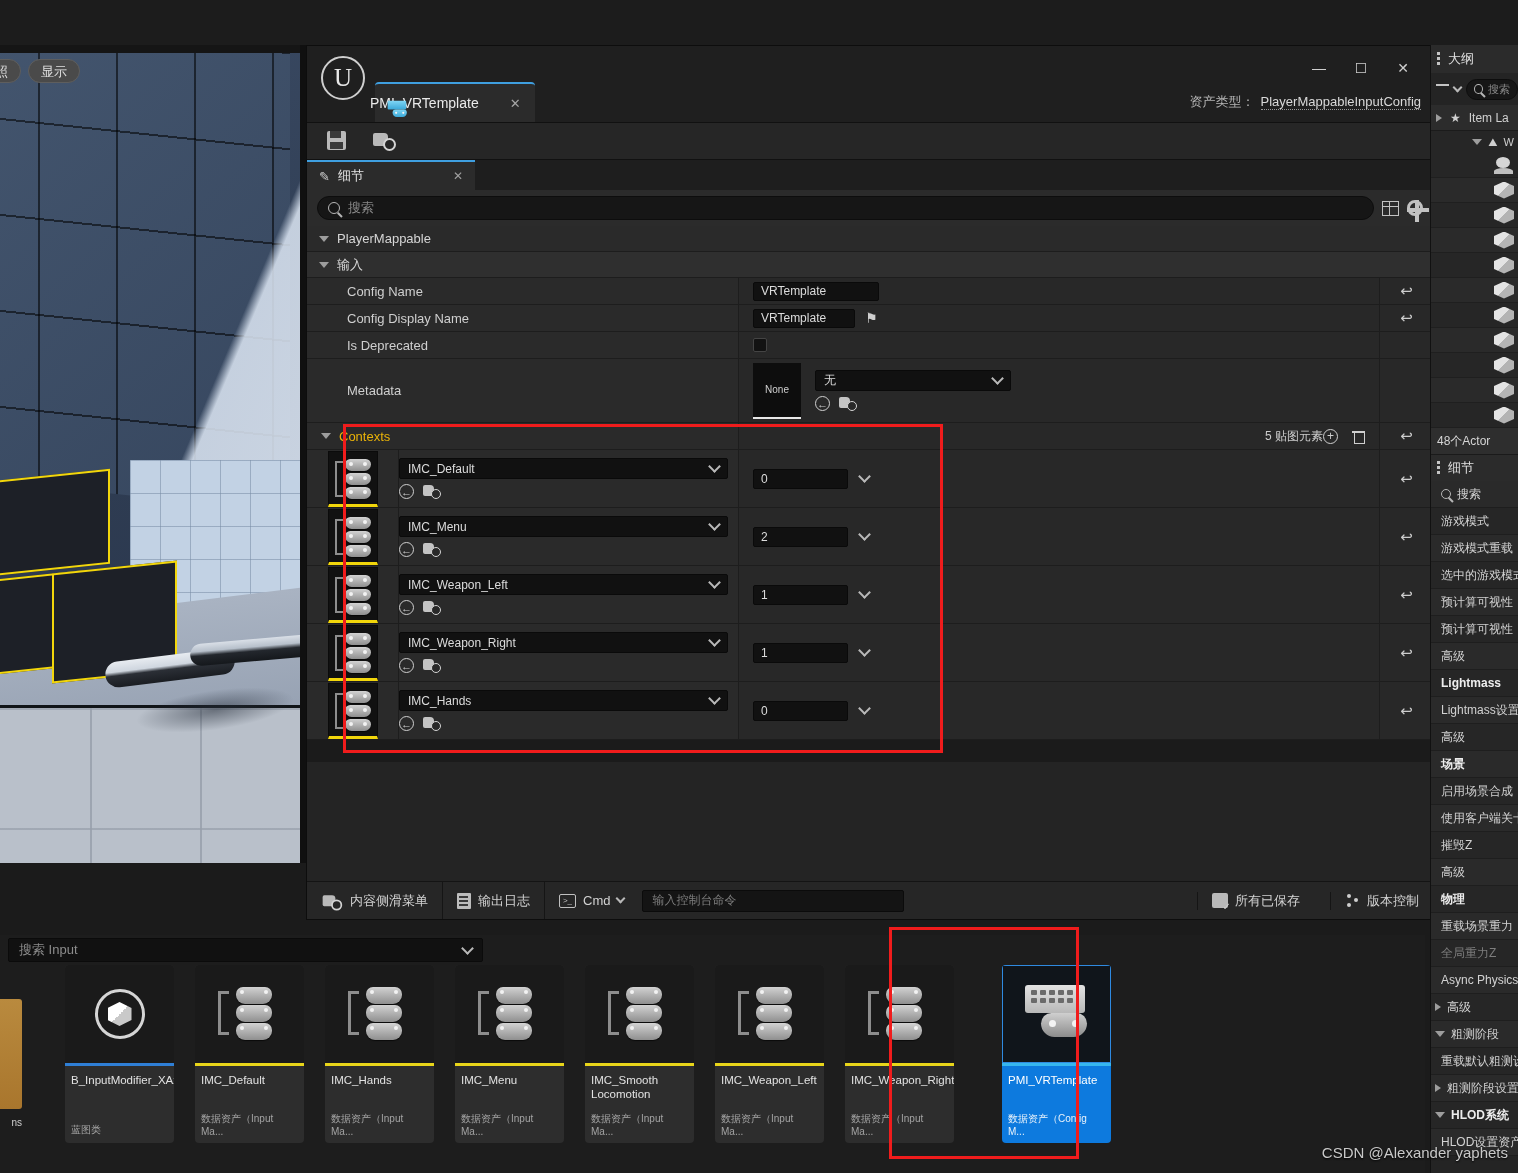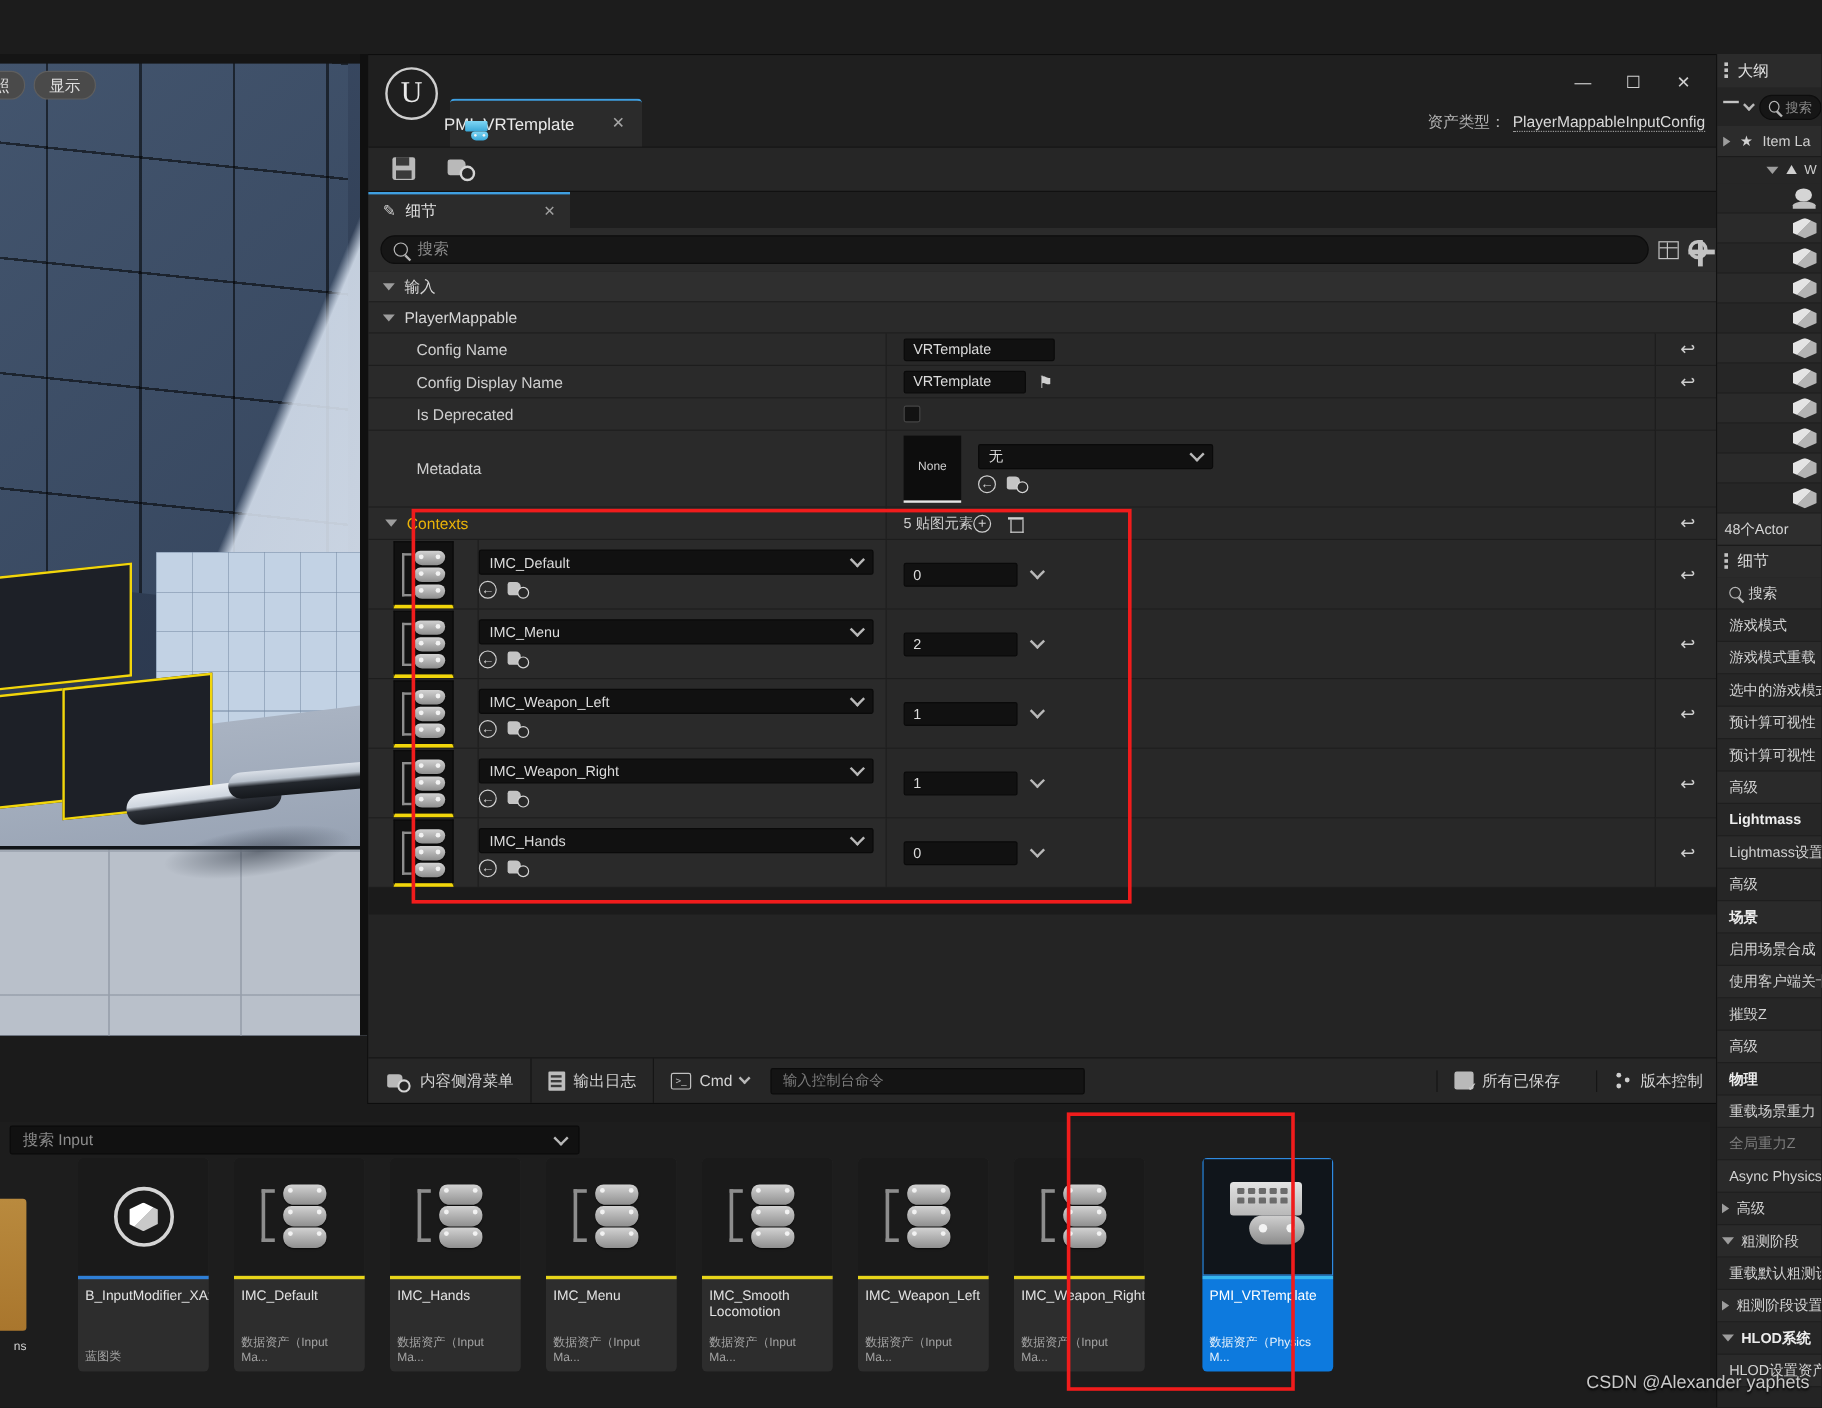--- a/index.html
+++ b/index.html
@@ -262,21 +262,21 @@
     position:absolute; border:3px solid #f01c1c; pointer-events:none; z-index:12;
   }
   .ctx-header {
     display:flex; min-height:27px; border-bottom:1px solid #1d1d1d; align-items:stretch;
   }
   .ctx-header .ch-left {
     width:432px; display:flex; align-items:center; gap:8px; padding-left:14px;
     font-size:13px; color:#eab308; background:#2a2a2a; border-right:1px solid #1d1d1d;
   }
   .ctx-header .ch-mid {
-    flex:1; display:flex; align-items:center; justify-content:flex-start;
+    flex:1; display:flex; align-items:center; justify-content:flex-end;
     padding:0 14px; background:#282828; font-size:12px; color:#cdcdcd;
   }
   .plus-ico {
     width:15px; height:15px; border-radius:50%; border:1.5px solid #cfcfcf;
     color:#cfcfcf; font-size:12px; display:flex; align-items:center; justify-content:center;
   }
   .trash-ico { width:13px; height:15px; position:relative; }
   .trash-ico::before { content:""; position:absolute; left:0; top:2px; width:13px; height:2px; background:#cfcfcf; }
   .trash-ico::after { content:""; position:absolute; left:2px; top:4px; width:9px; height:10px; border:1.5px solid #cfcfcf; border-top:0; }
 
@@ -592,28 +592,28 @@
       <div class="search-box">
         <span class="mag"></span>
         <span class="sb-text">搜索</span>
       </div>
       <div class="grid-ico"></div>
       <div class="gear-ico"></div>
     </div>
 
     <div class="prop-area">
 
+      <div class="cat-row sub">
+        <span class="tri"></span>
+        <span>PlayerMappable</span>
+      </div>
+
       <div class="cat-row">
         <span class="tri"></span>
         <span>输入</span>
-      </div>
-
-      <div class="cat-row sub">
-        <span class="tri"></span>
-        <span>PlayerMappable</span>
       </div>
 
       <div class="prop-row">
         <div class="pr-left indent2">Config Name</div>
         <div class="pr-right">
           <div class="txtfield" style="width:126px">VRTemplate</div>
         </div>
         <div class="pr-revert">↩</div>
       </div>
 
@@ -972,21 +972,21 @@
             <span class="pmi-key" style="left:17px;top:13px"></span>
             <span class="pmi-key" style="left:26px;top:13px"></span>
             <span class="pmi-key" style="left:35px;top:13px"></span>
             <span class="pmi-key" style="left:44px;top:13px"></span>
             <span class="pmi-pad"></span>
           </div>
         </div>
         <div class="cb-strip" style="background:#36b6ef"></div>
         <div class="cb-meta">
           <div class="cb-name">PMI_VRTemplate</div>
-          <div class="cb-type">数据资产（Physics M...</div>
+          <div class="cb-type">数据资产（Config M...</div>
         </div>
       </div>
     </div>
 
     <div class="red-box-tile" style="left:889px; top:-8px; width:190px; height:232px;"></div>
   </div>
 
   <div class="right-panel">
     <div class="rp-header">
       <span class="dots-ico"></span>

